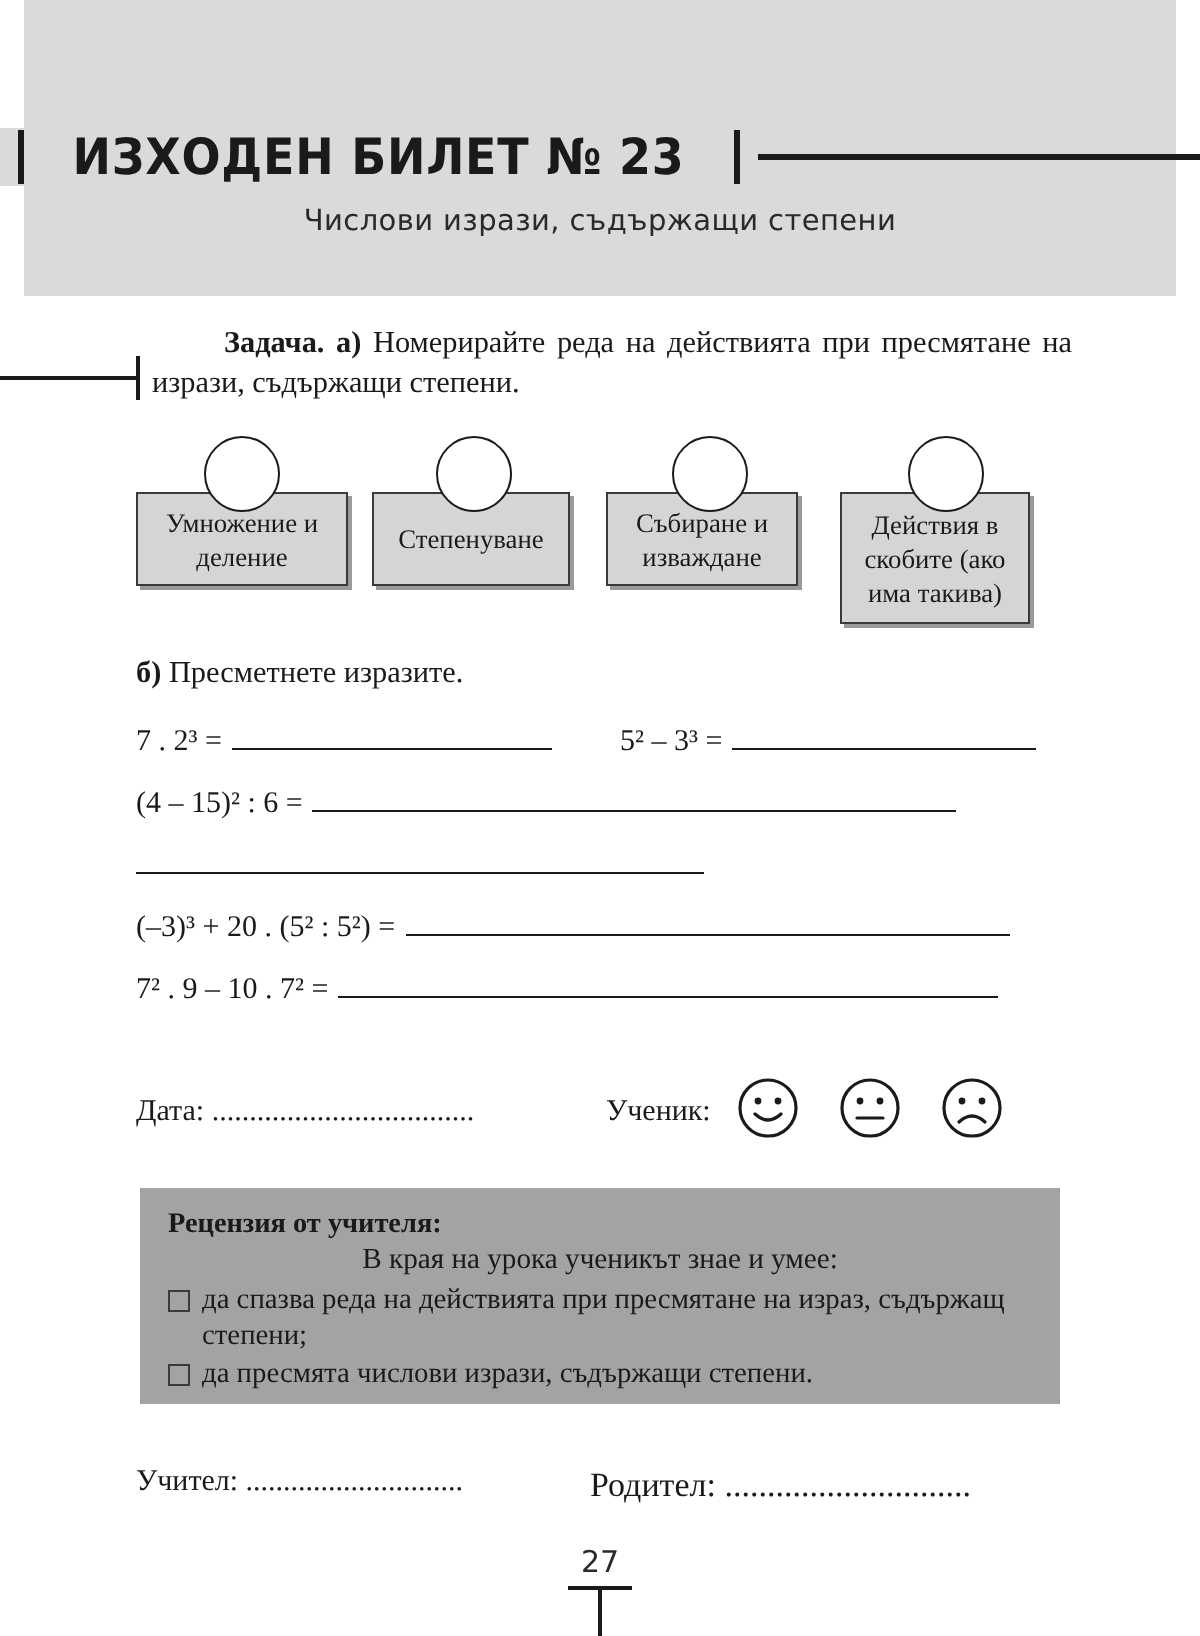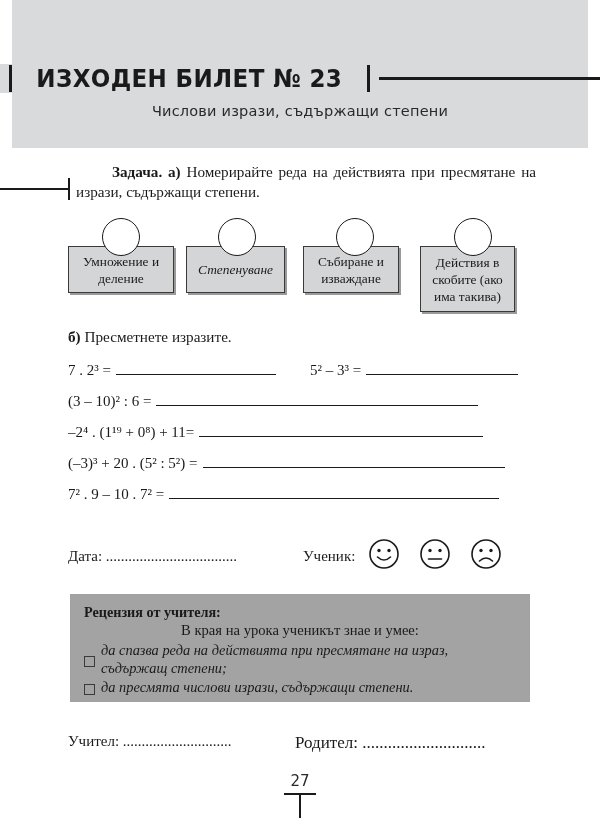--- a/index.html
+++ b/index.html
@@ -221,24 +221,23 @@
     font-weight: bold;
     line-height: 18px;
   }
   .review-intro {
     font-size: 14.6px;
     line-height: 19px;
     text-align: center;
   }
   .review-item {
     display: flex;
-    align-items: center;
+    align-items: flex-start;
     font-size: 14.4px;
     line-height: 18px;
-    font-style: italic;
     margin-top: 1px;
   }
   .checkbox {
     flex: 0 0 auto;
     width: 9px;
     height: 9px;
     border: 1.2px solid #3a3a3a;
     background: transparent;
     margin: 4px 6px 0 0;
   }
@@ -313,21 +312,21 @@
 
   <div class="boxes">
 
     <div class="box-item">
       <div class="box-circle" style="left:34px; top:0px;"></div>
       <div class="box-rect" style="left:0px; top:28px; width:106px; height:47px;">Умножение и деление</div>
     </div>
 
     <div class="box-item">
       <div class="box-circle" style="left:150px; top:0px;"></div>
-      <div class="box-rect" style="left:118px; top:28px; width:99px; height:47px;font-style:italic;">Степенуване</div>
+      <div class="box-rect" style="left:118px; top:28px; width:99px; height:47px;">Степенуване</div>
     </div>
 
     <div class="box-item">
       <div class="box-circle" style="left:268px; top:0px;"></div>
       <div class="box-rect" style="left:235px; top:28px; width:96px; height:47px;">Събиране и изваждане</div>
     </div>
 
     <div class="box-item">
       <div class="box-circle" style="left:386px; top:0px;"></div>
       <div class="box-rect" style="left:352px; top:28px; width:95px; height:66px;">Действия в скобите (ако има такива)</div>
@@ -343,26 +342,25 @@
     <span class="expr-text">7 . 2³ =</span>
     <span class="expr-line" style="width:160px;"></span>
   </div>
 
   <div class="expr-row" style="left:310px; top:361px;">
     <span class="expr-text">5² – 3³ =</span>
     <span class="expr-line" style="width:152px;"></span>
   </div>
 
   <div class="expr-row" style="left:68px; top:392px;">
-    <span class="expr-text">(3 – 10)² : 6 =</span>
+    <span class="expr-text">(4 – 15)² : 6 =</span>
     <span class="expr-line" style="width:322px;"></span>
   </div>
 
   <div class="expr-row" style="left:68px; top:423px;">
-    <span class="expr-text">–2⁴ . (1¹⁹ + 0⁸) + 11=</span>
     <span class="expr-line" style="width:284px;"></span>
   </div>
 
   <div class="expr-row" style="left:68px; top:454px;justify-content:flex-end;">
     <span class="expr-text">(–3)³ + 20 . (5² : 5²) =</span>
     <span class="expr-line" style="width:302px;"></span>
   </div>
 
   <div class="expr-row" style="left:68px; top:485px;">
     <span class="expr-text">7² . 9 – 10 . 7² =</span>

